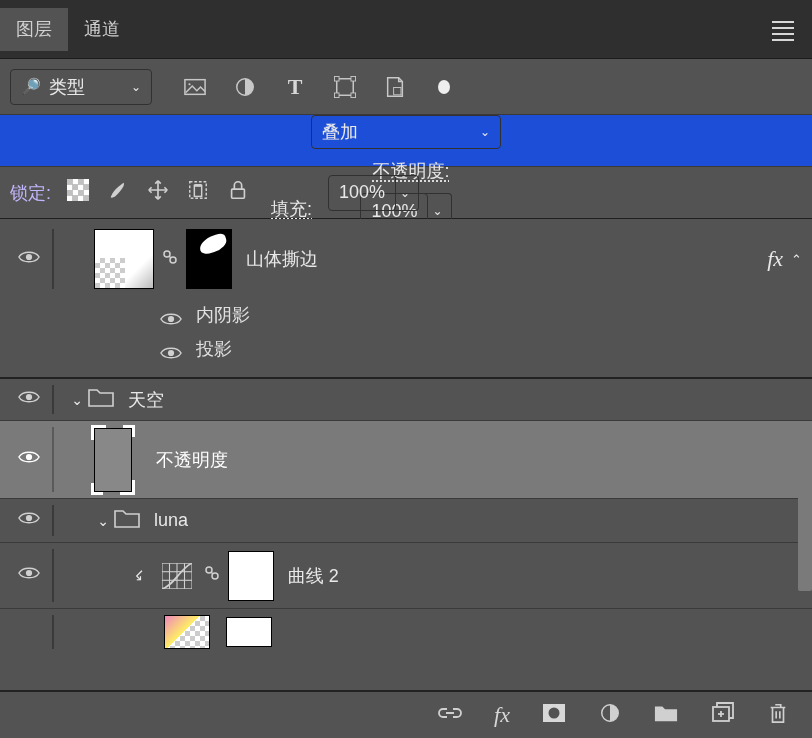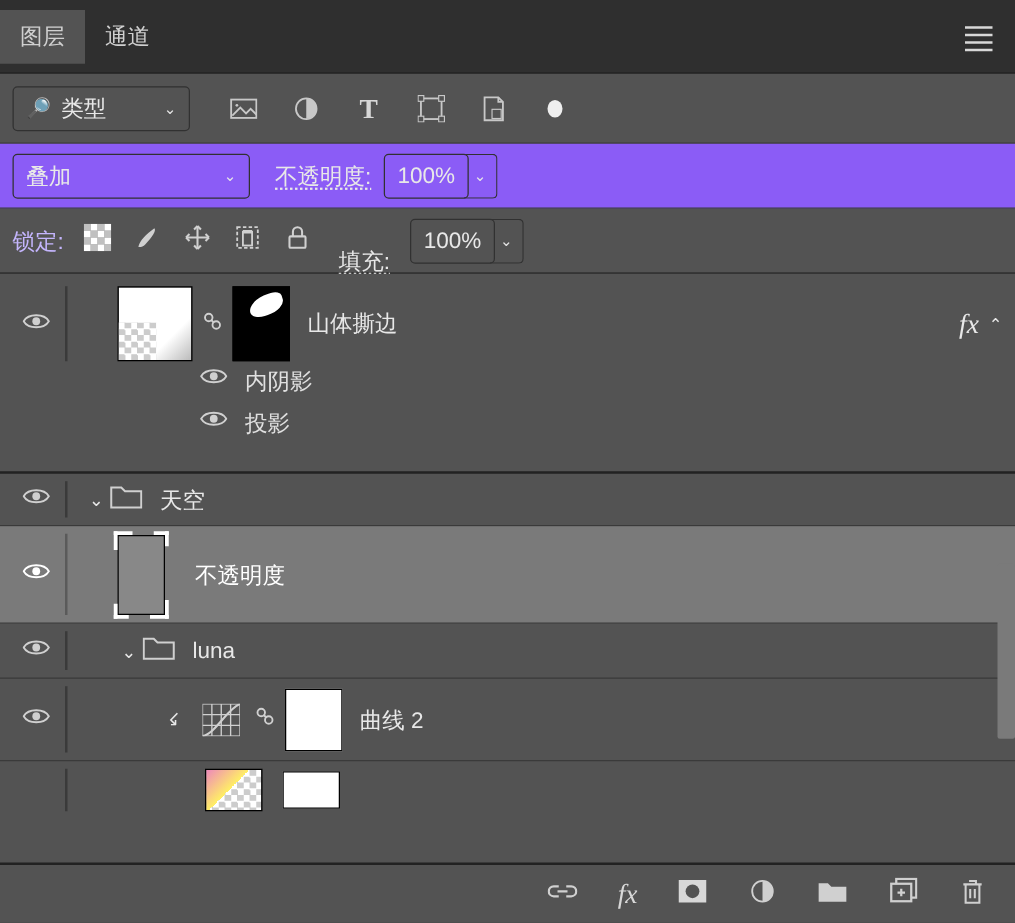--- a/index.html
+++ b/index.html
@@ -15,21 +15,21 @@
   .toolbar1 { display: flex; align-items: center; height: 56px; background: #535353; padding: 0 10px; gap: 14px; border-bottom: 1px solid #3a3a3a; }
   .filter-dd { display: flex; align-items: center; border: 1px solid #313131; border-radius: 4px; padding: 4px 10px; width: 142px; justify-content: space-between; background: #535353; height:36px;}
   .filter-dd .lbl { display: flex; align-items: center; gap: 8px; }
   .search-ico { font-size: 16px; transform: scaleX(-1); }
   .chev { font-size: 12px; }
   .filter-icons { display:flex; gap:24px; align-items:center; margin-left: 16px;}
   .ficon { width:26px; height:22px; display:flex; align-items:center; justify-content:center; color:#d8d8d8; cursor:pointer; }
   .ficon svg { width:22px; height:22px; }
   .pill { width:14px; height:14px; border-radius:50%; background:#eee; margin-left:6px; }
 
-  .toolbar2 { display:flex; align-items:center; height:52px; background:#8b5cf6; padding:0 10px; gap:10px; border-bottom:1px solid #3a3a3a;}
+  .toolbar2 { display:flex; align-items:center; height:52px; background:#1d4ed8; padding:0 10px; gap:10px; border-bottom:1px solid #3a3a3a;flex-direction:column;}
   .blend-dd { border:1px solid #313131; border-radius:4px; padding:4px 10px; width:190px; display:flex; justify-content:space-between; align-items:center; height:36px;}
   .opac-lbl { margin-left:10px; color:#e8e8e8; text-decoration: underline; text-decoration-style: dotted; text-underline-offset: 4px;}
   .opac-box { border:1px solid #313131; border-radius:4px; padding:4px 10px; height:36px; display:flex; align-items:center;}
   .opac-chev { border:1px solid #313131; border-left:none; border-radius:0 4px 4px 0; padding:4px 8px; height:36px; display:flex; align-items:center; margin-left:-4px;}
 
   .toolbar3 { display:flex; align-items:center; height:52px; background:#535353; padding:0 10px; gap:16px; border-bottom:1px solid #1f1f1f;}
   .lock-lbl { color:#c4b5fd; }
   .lock-icons { display:flex; gap:18px; align-items:center;}
   .licon svg { width:22px; height:22px; }
   
@@ -52,21 +52,21 @@
   .sm-thumb { width:38px; height:64px; background:#888; border:1px solid #000; position:relative;}
   .sm-thumb::before, .sm-thumb::after{content:"";position:absolute;border:3px solid #fff;width:12px;height:12px;}
   .sm-thumb::before{left:-4px;top:-4px;border-right:none;border-bottom:none;}
   .sm-thumb::after{right:-4px;bottom:-4px;border-left:none;border-top:none;}
   .sm-thumb .c1{position:absolute;border:3px solid #fff;width:12px;height:12px;right:-4px;top:-4px;border-left:none;border-bottom:none;}
   .sm-thumb .c2{position:absolute;border:3px solid #fff;width:12px;height:12px;left:-4px;bottom:-4px;border-right:none;border-top:none;}
   .row-sel { background:#7a7a7a;}
   .row-sel .layer-name{color:#fff;}
   .fx { margin-left:auto; font-style:italic; font-family:serif; font-size:22px; color:#e8e8e8;}
   .collapse-chev { margin-left:8px; margin-right:2px; font-size:13px;}
-  .fx-sub { padding-left:160px; color:#e0e0e0; display:flex; align-items:flex-start; gap:14px; height:34px;}
+  .fx-sub { padding-left:160px; color:#e0e0e0; display:flex; align-items:flex-end; gap:14px; height:34px;}
   .fx-hdr { padding-left:160px; font-size:19px; margin-top:6px;}
   .curves-thumb { width:38px; height:30px; display:inline-flex; align-items:center; justify-content:center; }
   .curves-thumb svg{width:30px;height:26px;}
   .white-mask { width:46px; height:50px; background:#fff; border:1px solid #000;}
   .gradient-thumb { width:46px; height:34px; border:1px solid #000; background:linear-gradient(135deg,#e8b 0%, #fe6 45%, transparent 45%), repeating-conic-gradient(#ccc 0 25%, #fff 0 50%) 0 0/10px 10px;}
   .clip-arrow { font-size:14px; transform: rotate(45deg); display:inline-block;}
   .line-sep { height:2px; background:#222;}
   .scrollbar { position:absolute; right:0; top:232px; width:14px; height:140px; background:#7a7a7a; border-radius:2px;}
 
   .bottom-bar { position:absolute; bottom:0; left:0; right:0; height:48px; background:#535353; border-top:2px solid #222; display:flex; align-items:center; justify-content:flex-end; gap:32px; padding-right:22px;}

